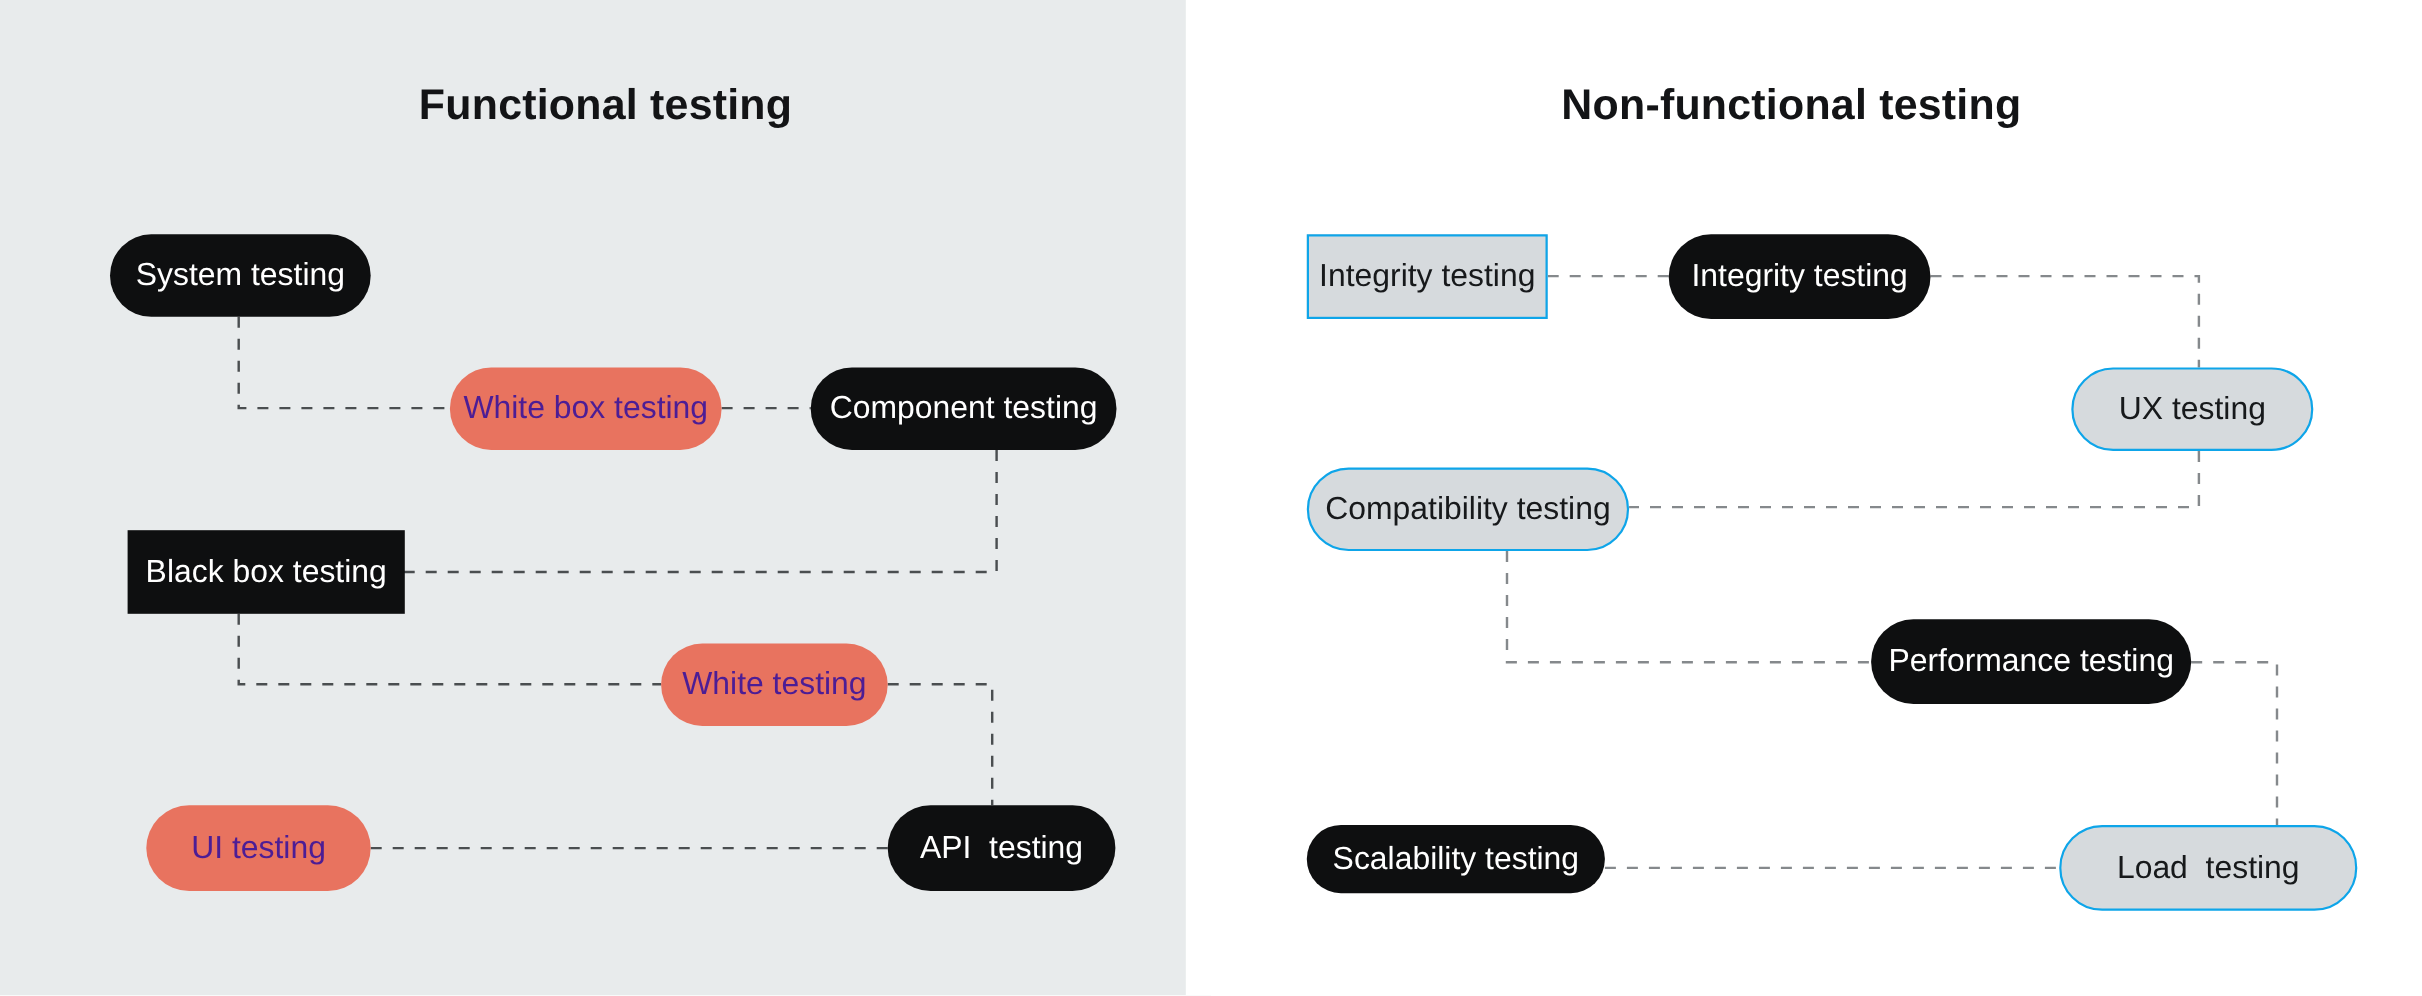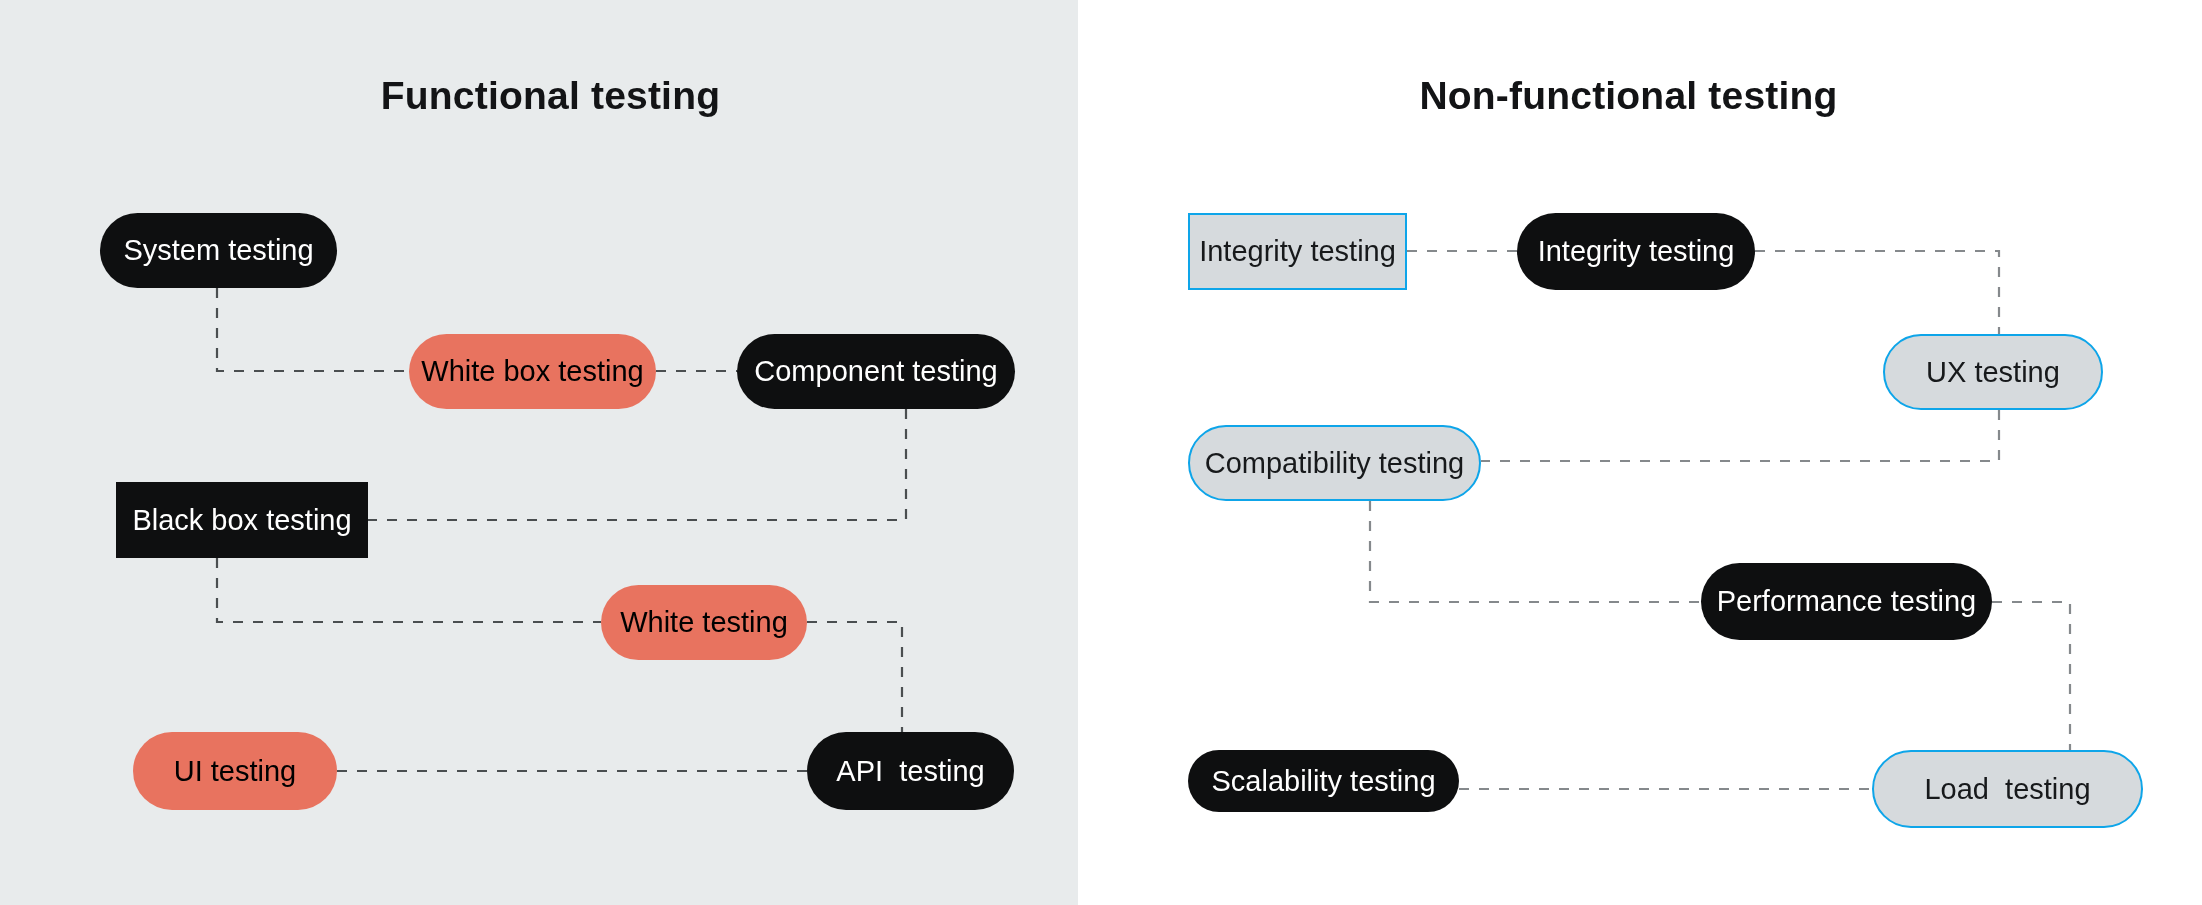--- a/index.html
+++ b/index.html
@@ -11,21 +11,21 @@
   .panel-title{position:absolute;top:74px;width:100%;text-align:center;
     font-size:39px;font-weight:700;color:#131416;letter-spacing:0.2px;}
   .node{position:absolute;display:flex;align-items:center;justify-content:center;
     box-sizing:border-box;}
   .node .label{font-size:29px;white-space:pre;}
   .pill{border-radius:40px;}
   .rect{border-radius:0;}
   .v-black{background:#0e0f10;}
   .v-black .label{color:#ffffff;}
   .v-salmon{background:#e8735f;}
-  .v-salmon .label{color:#000000;}
+  .v-salmon .label{color:#4c1d95;}
   .v-grayline{background:#d6dadd;border:2px solid #0ea5e9;}
   .v-grayline .label{color:#17191b;}
   #connectors{position:absolute;left:0;top:0;width:2202px;height:905px;pointer-events:none;}
   #connectors polyline{fill:none;stroke-width:2.2px;}
   .edge-left{stroke:#4a4e50;stroke-dasharray:10 10;}
   .edge-right{stroke:#85898c;stroke-dasharray:10 10;}
 </style>
 </head>
 <body>
 

